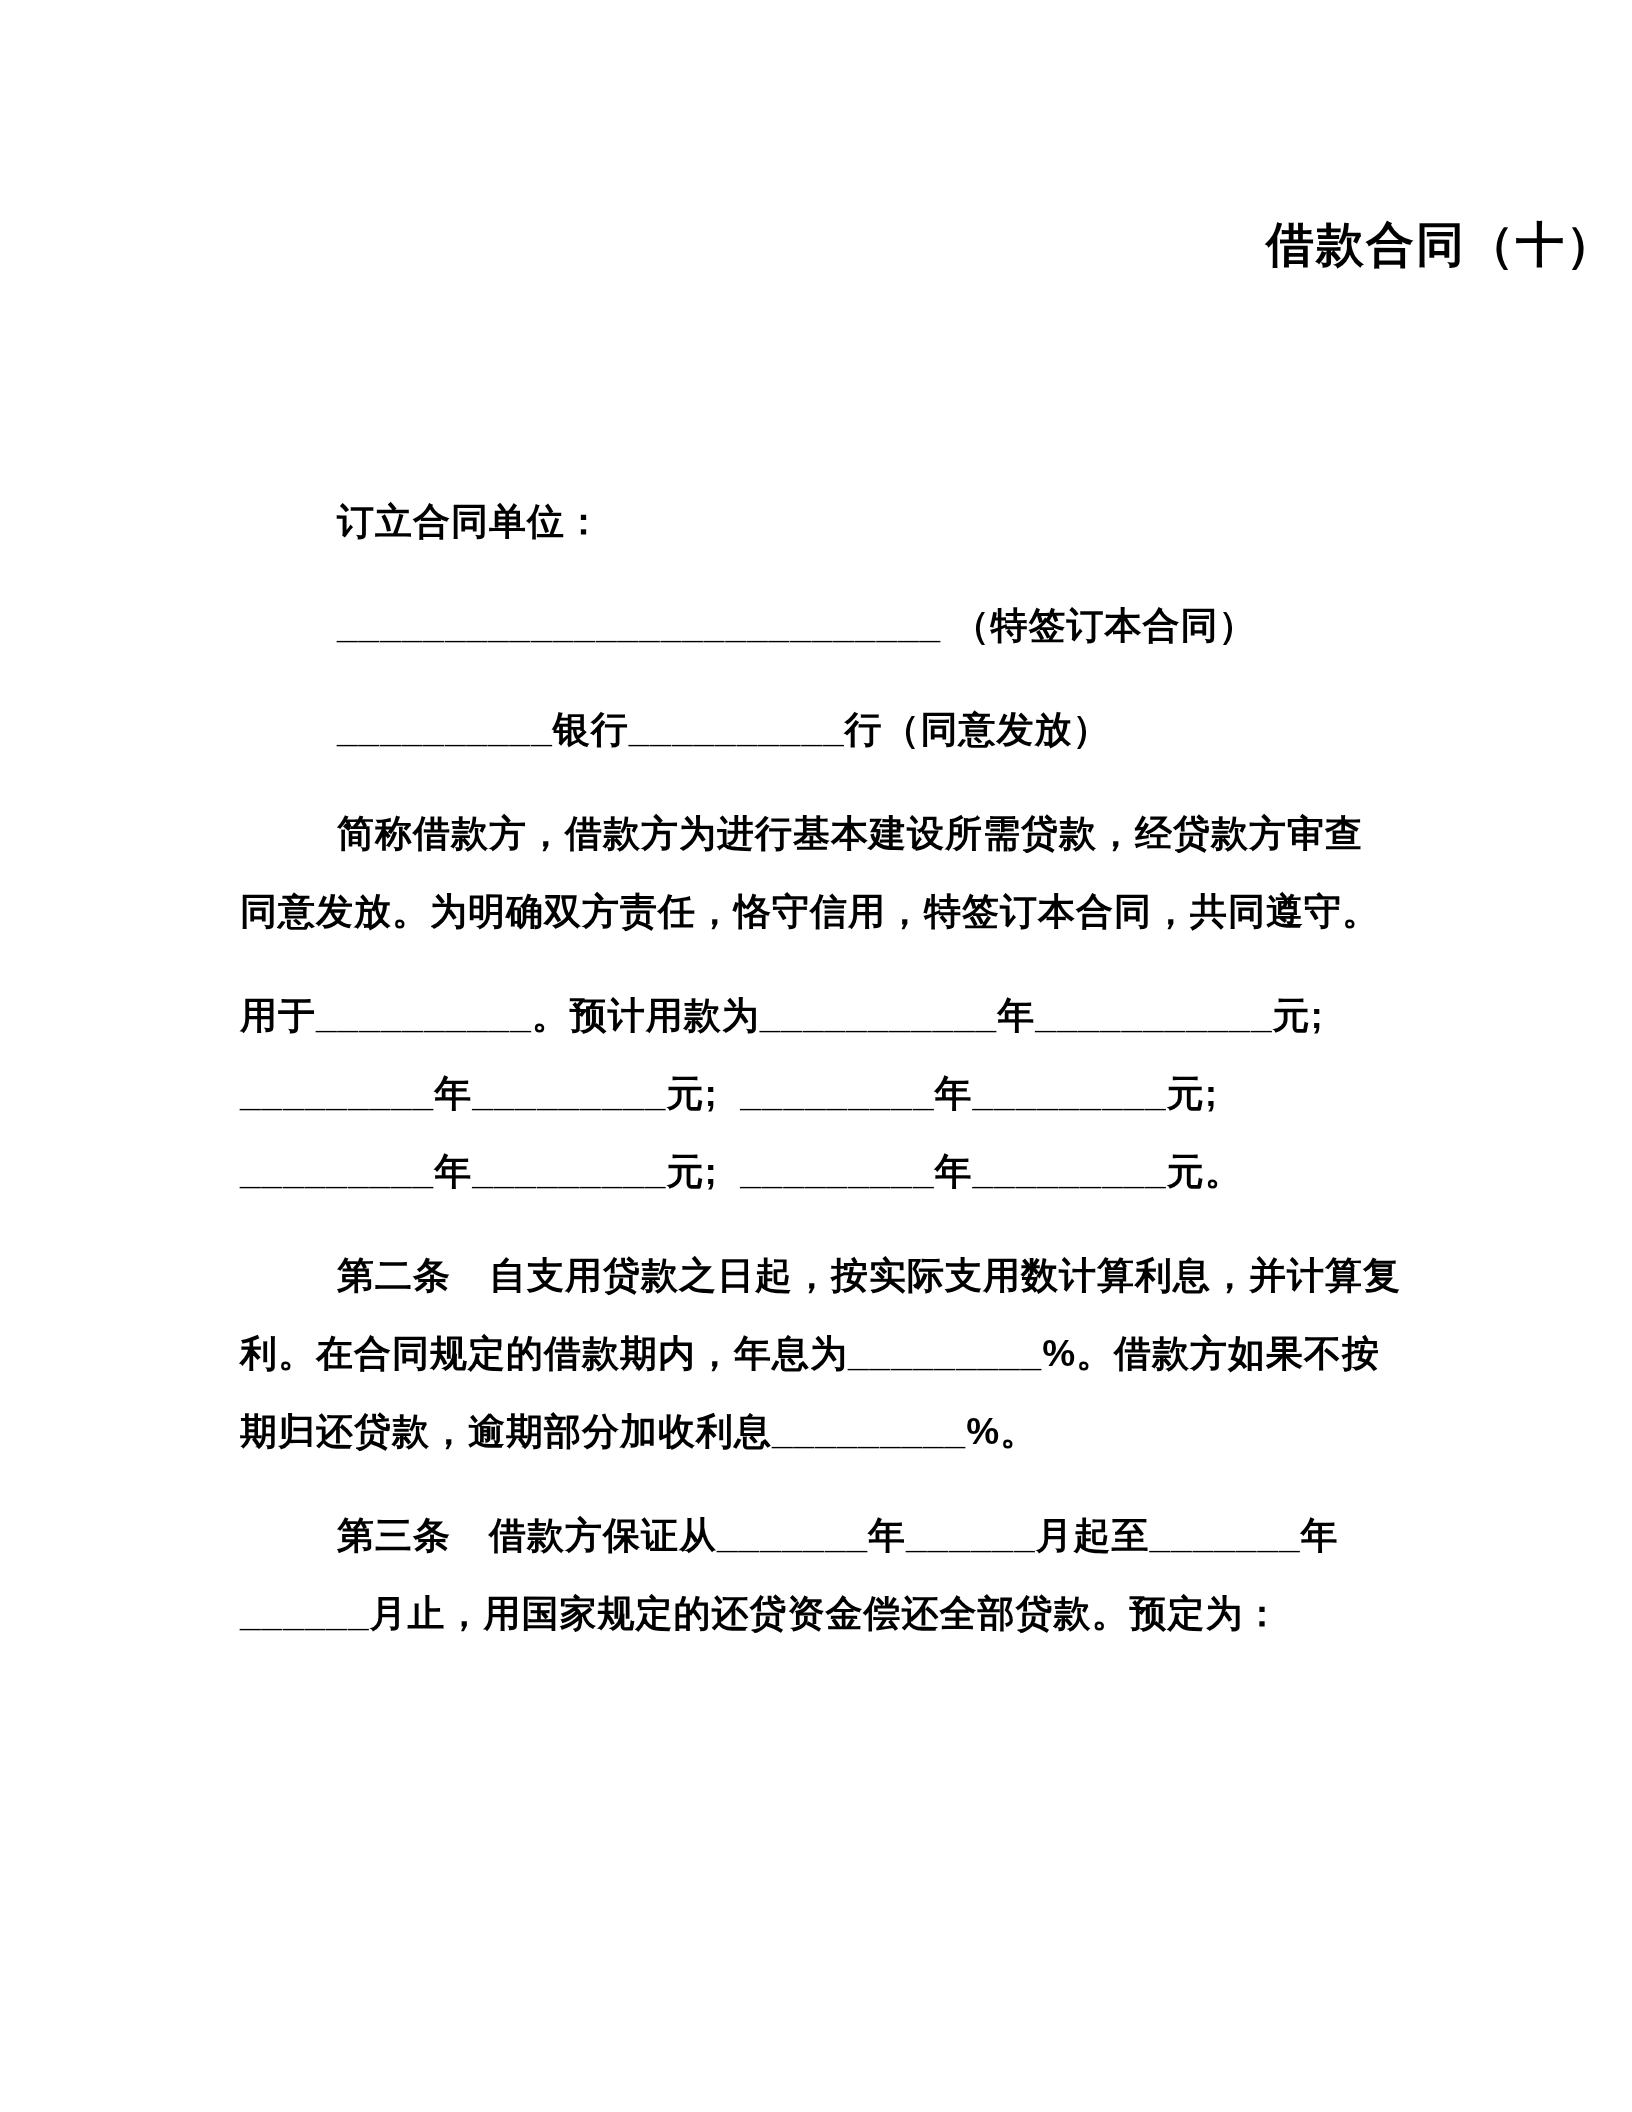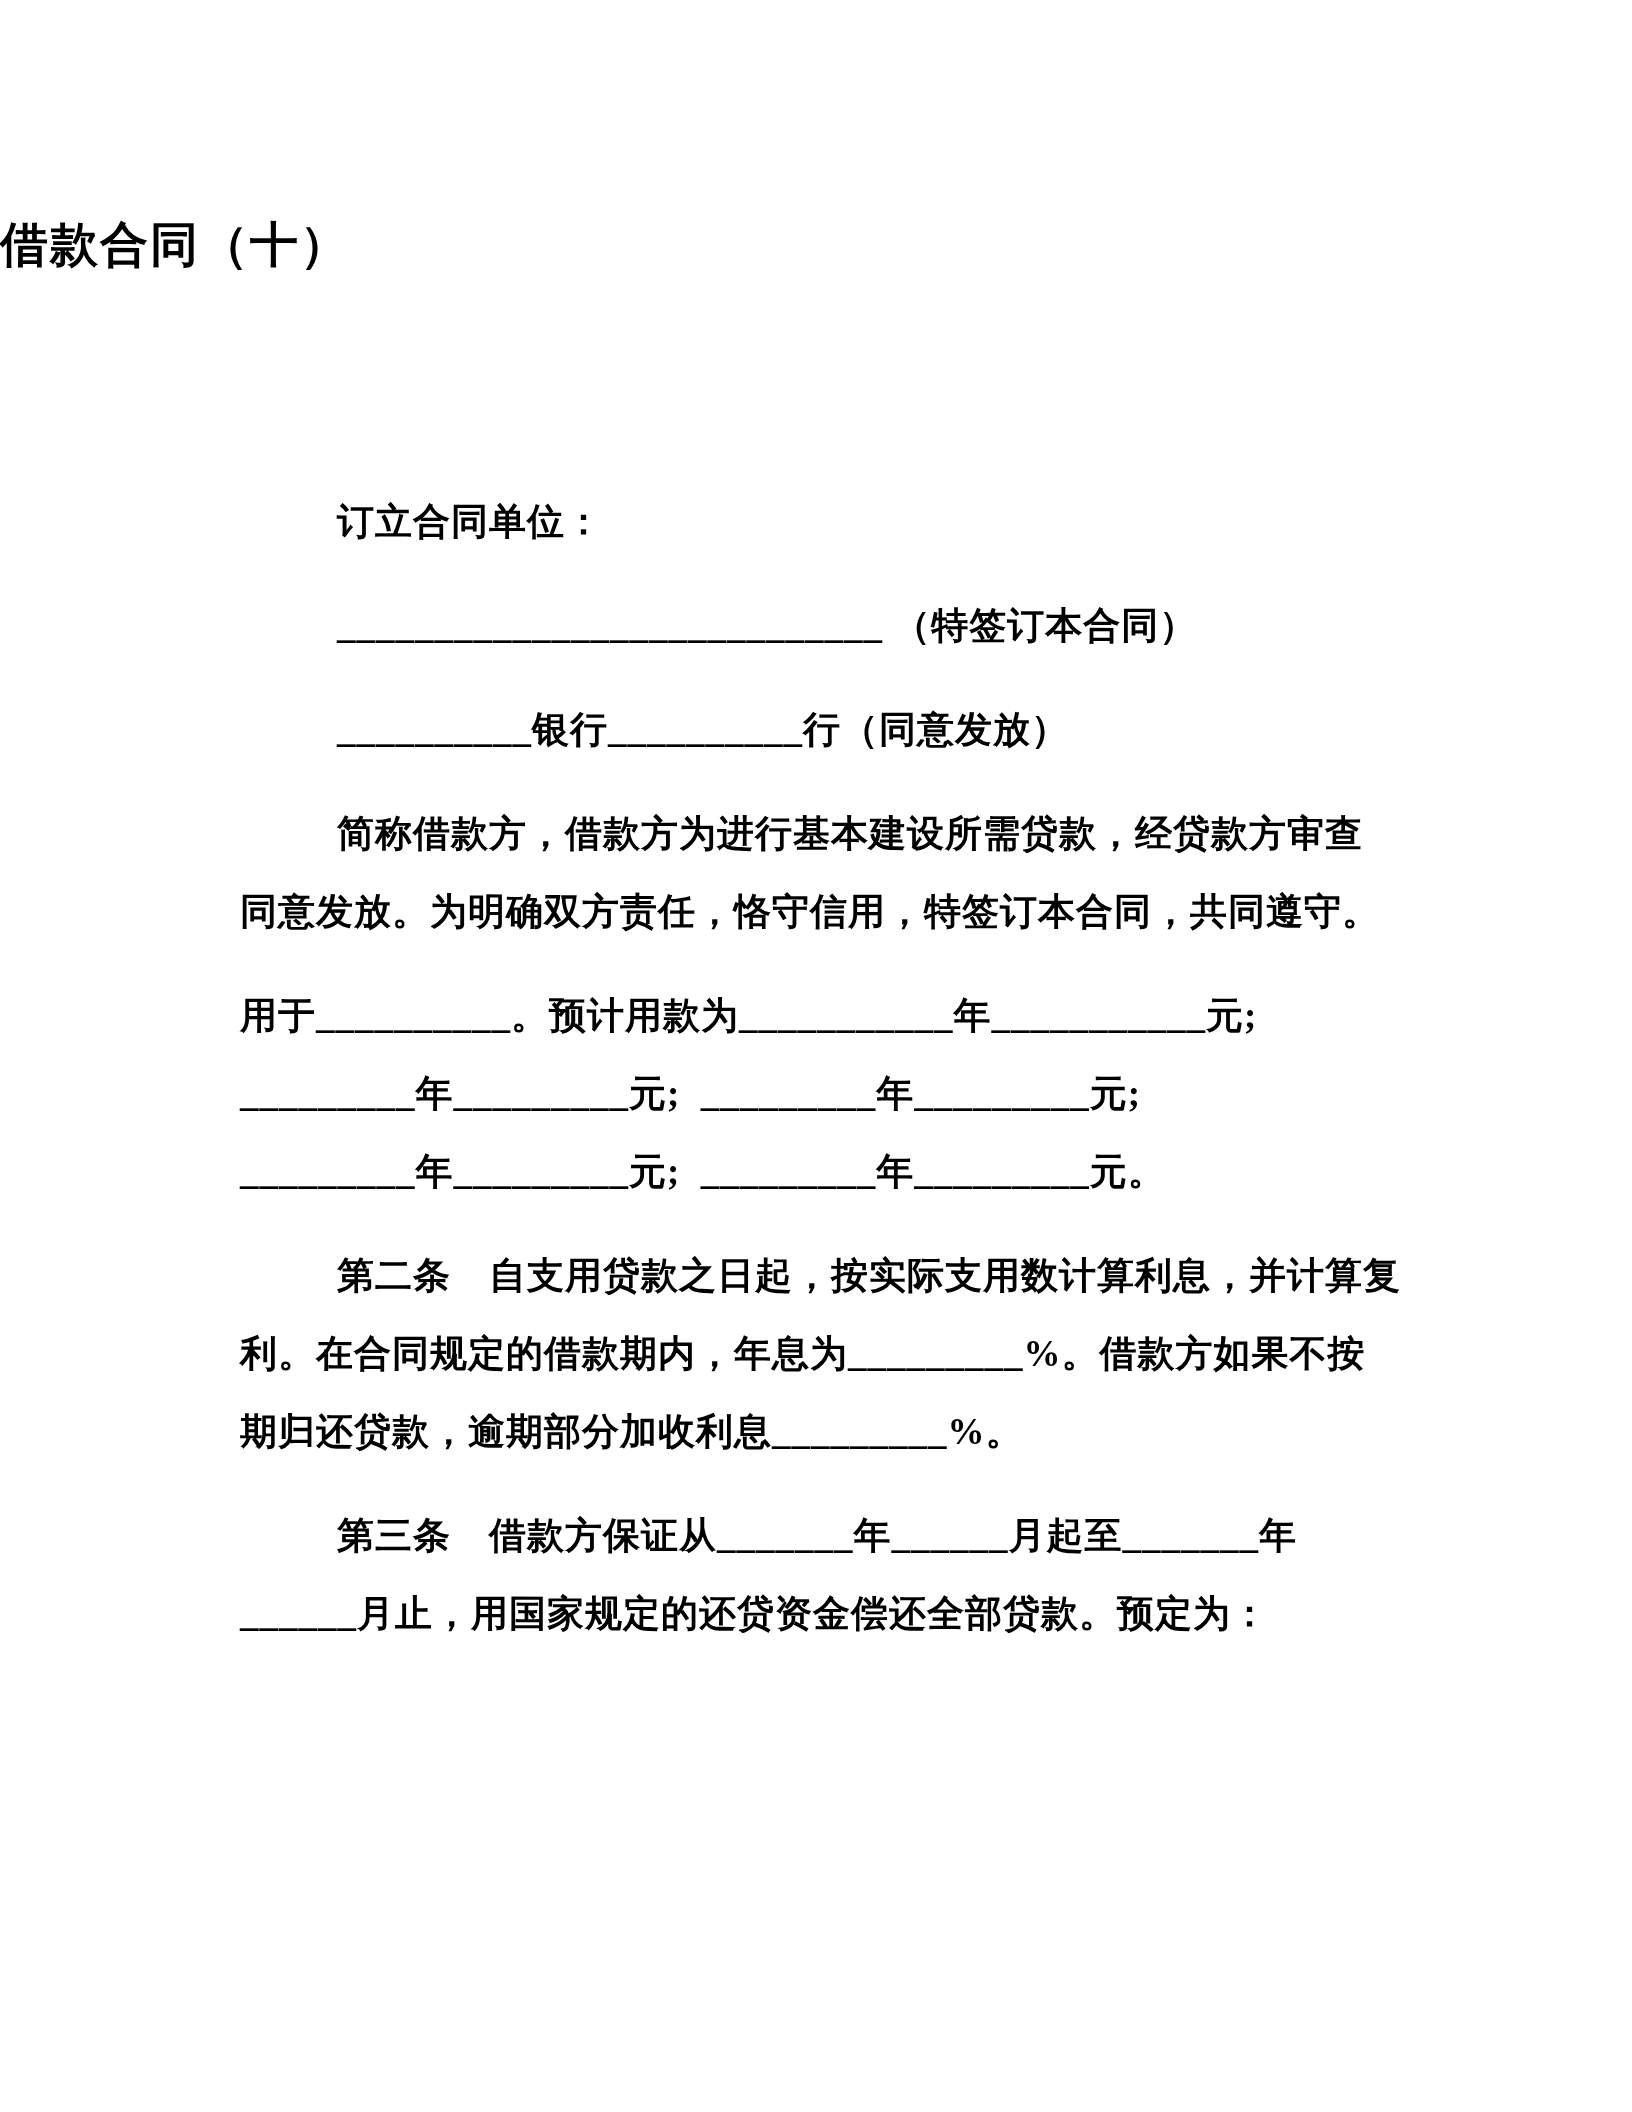--- a/index.html
+++ b/index.html
@@ -10,30 +10,29 @@
   body {
     width: 1632px;
     height: 2112px;
     position: relative;
     overflow: hidden;
     color: #000000;
     font-family: "Liberation Sans", "DejaVu Sans", sans-serif;
   }
   .title {
     margin: 212px 16px 0 0;
-    text-align: left;
+    text-align: right;
     font-size: 48px;
     line-height: 66px;
     font-weight: 700;
     letter-spacing: 2px;
   }
   .doc-body {
     margin: 205px 0 0 240px;
     width: 1300px;
-    font-family: Liberation Serif, serif;
   }
   .para {
     margin: 0 0 26px 0;
   }
   .line {
     white-space: pre;
     font-size: 37px;
     line-height: 78px;
     font-weight: 600;
     letter-spacing: 1px;

